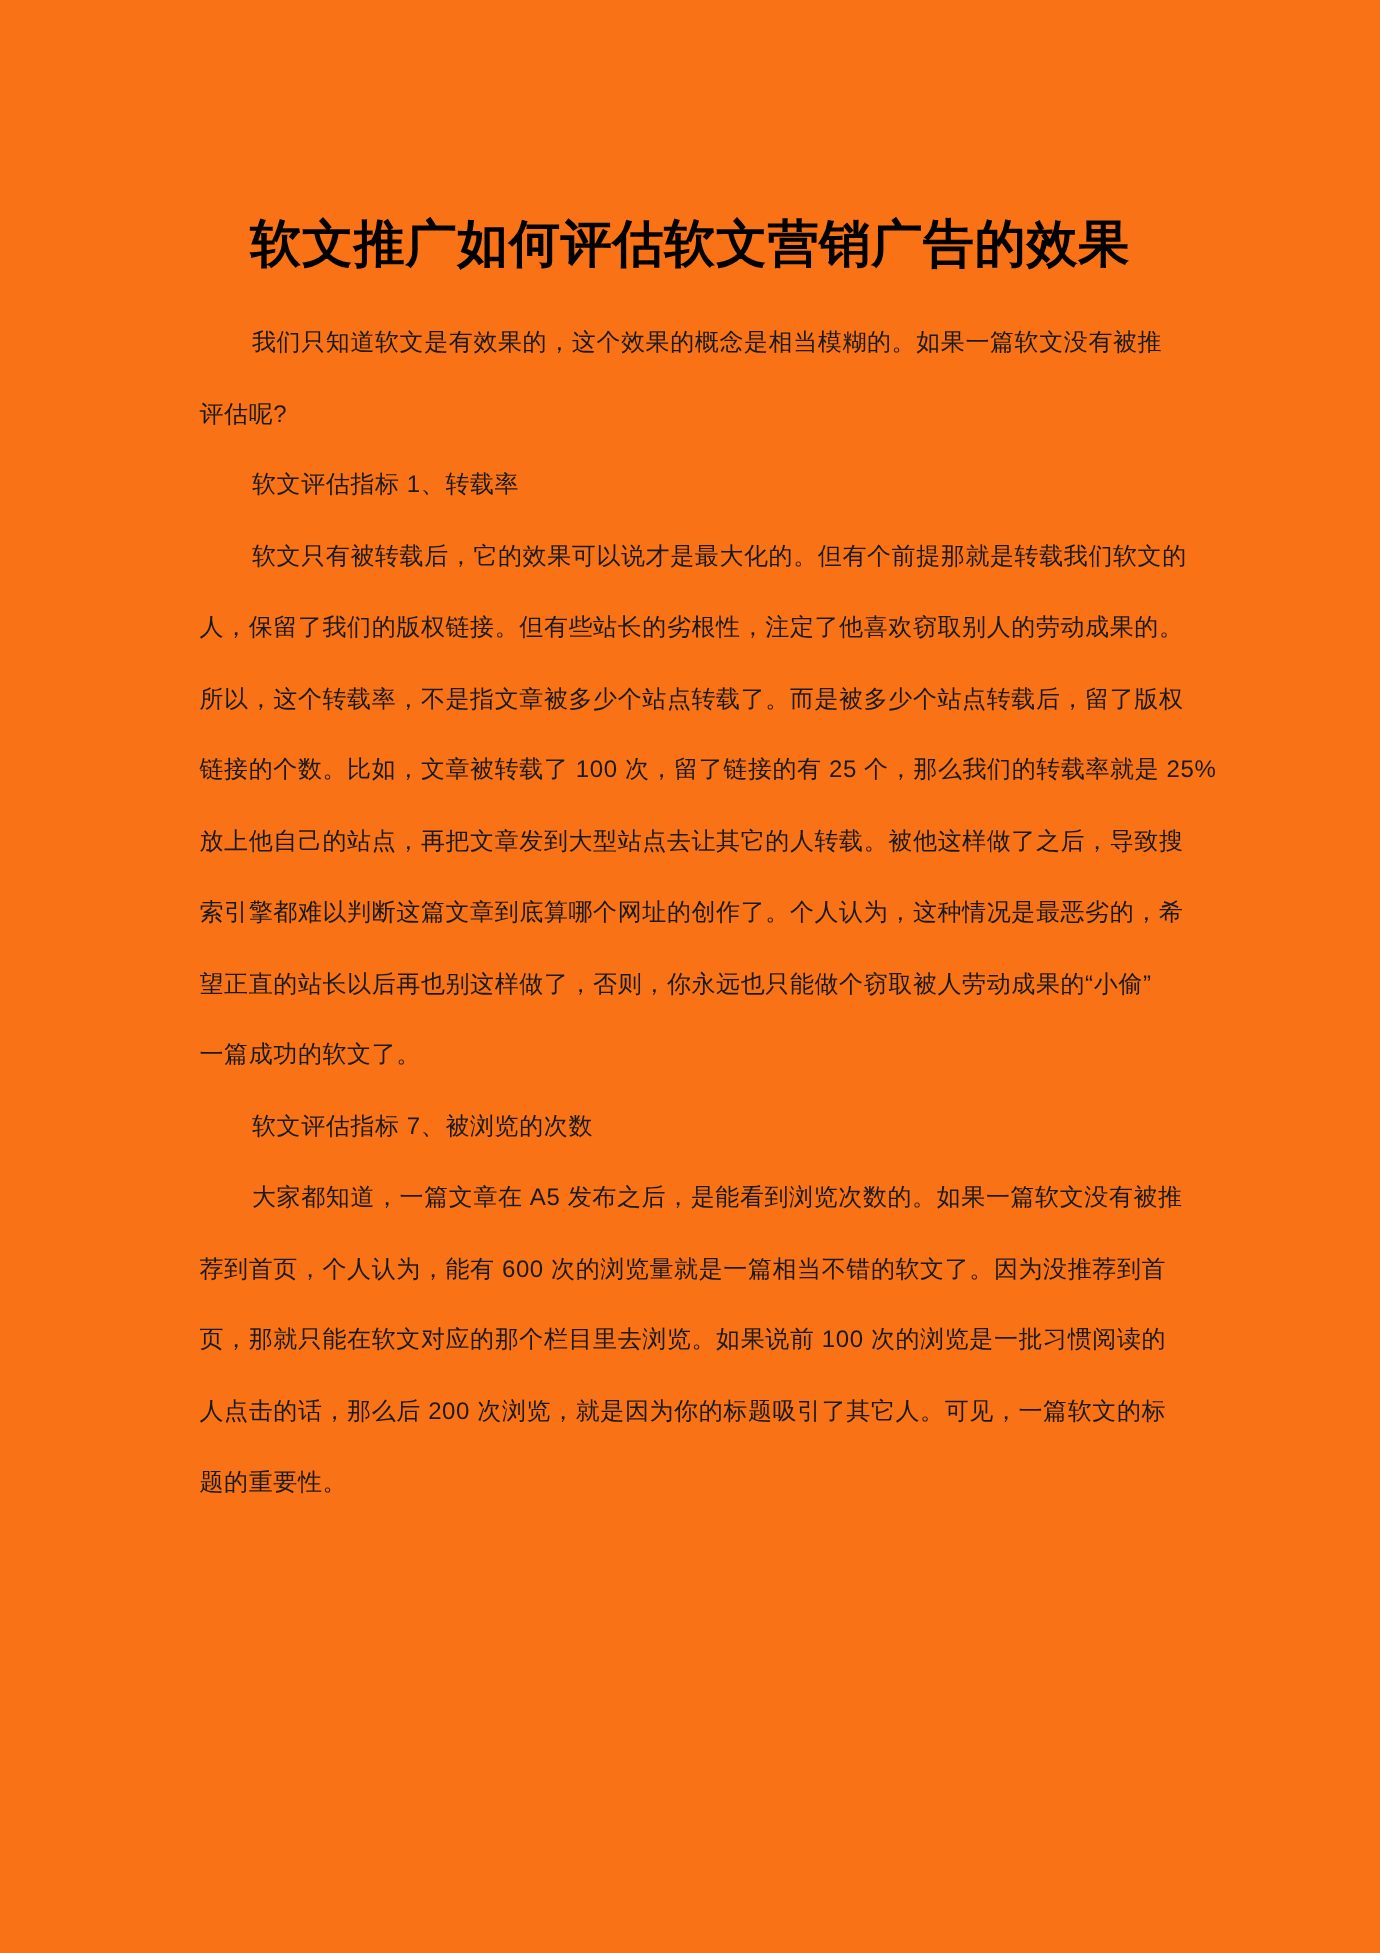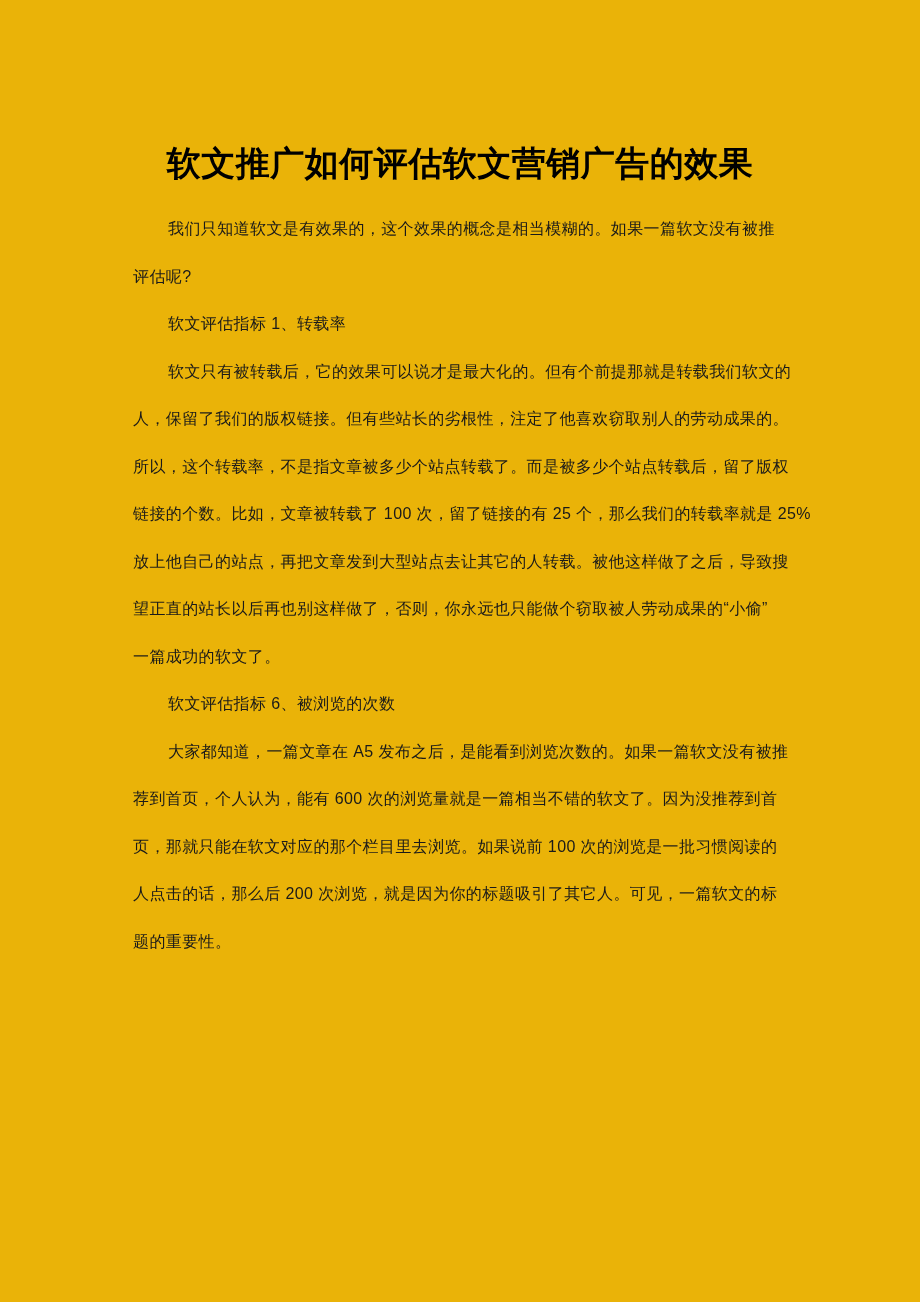--- a/index.html
+++ b/index.html
@@ -4,21 +4,21 @@
 <style>
   html, body {
     margin: 0;
     padding: 0;
     background: #ffffff;
   }
   .page {
     position: relative;
     width: 920px;
     height: 1302px;
-    background: #eab308;
+    background: #f97316;
     overflow: hidden;
     font-family: "Liberation Sans", "DejaVu Sans", sans-serif;
   }
   .doc-title {
     position: absolute;
     top: 116px;
     left: 0;
     width: 920px;
     text-align: center;
     font-size: 34px;
@@ -53,22 +53,23 @@
   <h1 class="doc-title">软文推广如何评估软文营销广告的效果</h1>
   <div class="doc-body">
       <div class="text-line indent">我们只知道软文是有效果的，这个效果的概念是相当模糊的。如果一篇软文没有被推</div>
       <div class="text-line">评估呢?</div>
       <div class="text-line indent">软文评估指标 1、转载率</div>
       <div class="text-line indent">软文只有被转载后，它的效果可以说才是最大化的。但有个前提那就是转载我们软文的</div>
       <div class="text-line">人，保留了我们的版权链接。但有些站长的劣根性，注定了他喜欢窃取别人的劳动成果的。</div>
       <div class="text-line">所以，这个转载率，不是指文章被多少个站点转载了。而是被多少个站点转载后，留了版权</div>
       <div class="text-line">链接的个数。比如，文章被转载了 100 次，留了链接的有 25 个，那么我们的转载率就是 25%</div>
       <div class="text-line">放上他自己的站点，再把文章发到大型站点去让其它的人转载。被他这样做了之后，导致搜</div>
+      <div class="text-line">索引擎都难以判断这篇文章到底算哪个网址的创作了。个人认为，这种情况是最恶劣的，希</div>
       <div class="text-line">望正直的站长以后再也别这样做了，否则，你永远也只能做个窃取被人劳动成果的“小偷”</div>
       <div class="text-line">一篇成功的软文了。</div>
-      <div class="text-line indent">软文评估指标 6、被浏览的次数</div>
+      <div class="text-line indent">软文评估指标 7、被浏览的次数</div>
       <div class="text-line indent">大家都知道，一篇文章在 A5 发布之后，是能看到浏览次数的。如果一篇软文没有被推</div>
       <div class="text-line">荐到首页，个人认为，能有 600 次的浏览量就是一篇相当不错的软文了。因为没推荐到首</div>
       <div class="text-line">页，那就只能在软文对应的那个栏目里去浏览。如果说前 100 次的浏览是一批习惯阅读的</div>
       <div class="text-line">人点击的话，那么后 200 次浏览，就是因为你的标题吸引了其它人。可见，一篇软文的标</div>
       <div class="text-line">题的重要性。</div>
     </div>
 </div>
 
 </body></html>

